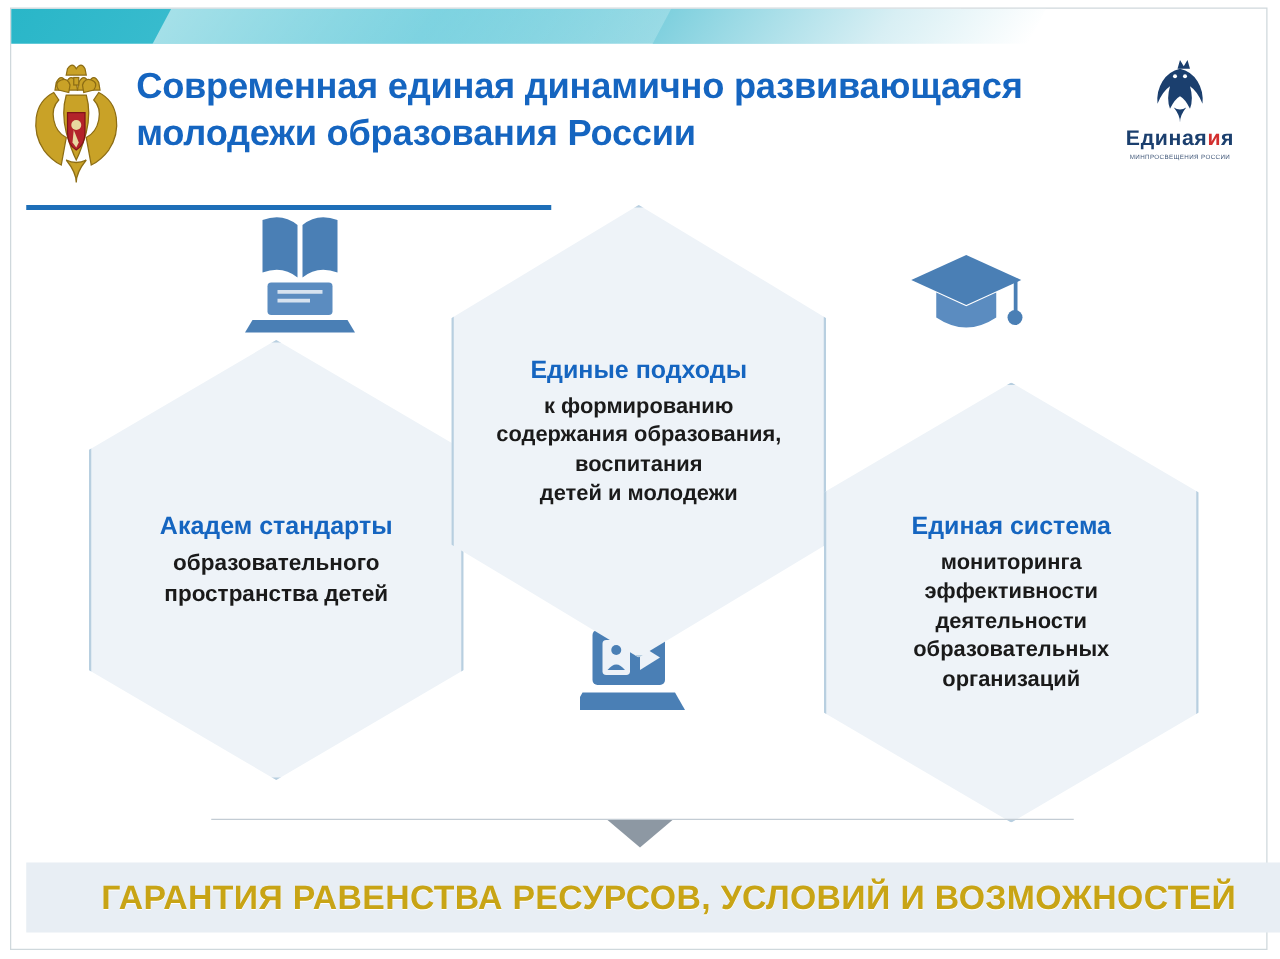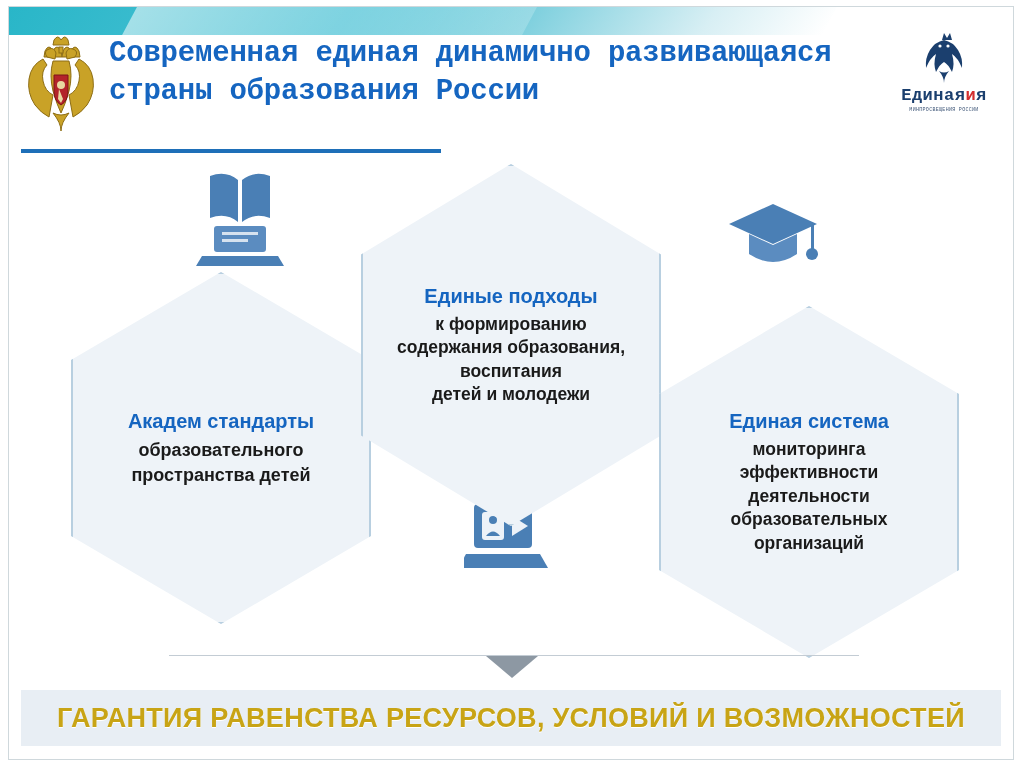--- a/index.html
+++ b/index.html
@@ -61,24 +61,23 @@
     left: 520px; top: 0;
     width: 300px; height: 30px;
     background: linear-gradient(100deg, #7fd0de 0%, #d8eff4 60%, #ffffff 100%);
     transform: skewX(-28deg);
   }
 
   
   .header {
     position: absolute;
     left: 9px;
-    top: 29px;
+    top: 44px;
     width: 1004px;
     height: 110px;
-    font-family: Liberation Mono, monospace;
   }
   .header-underline {
     position: absolute;
     left: 12px;
     top: 120px;
     width: 420px;
     height: 4px;
     background: #1e6fb8;
   }
   .emblem {
@@ -199,20 +198,21 @@
   .footer-banner {
     position: absolute;
     left: 12px;
     top: 550px;
     width: 980px;
     height: 56px;
     background: #e8eef4;
     display: flex;
     align-items: center;
     justify-content: center;
+    padding-left: 24px;
   }
   .footer-banner .ft {
     color: #c8a415;
     font-weight: bold;
     font-size: 27px;
     letter-spacing: 0.3px;
     text-shadow: 0 1px 0 #ffffff;
   }
 </style>
 </head>
@@ -252,21 +252,21 @@
         <path d="M31 40 h14 v16 q0 10 -7 14 q-7-4 -7-14 z" fill="#b3232a" stroke="#7d1418" stroke-width="1"></path>
         <g fill="#e8d8a0">
           <circle cx="38" cy="50" r="4"></circle>
           <path d="M36 54 l4 10 l-2 4 l-3-4 z"></path>
         </g>
       </svg>
     </div>
 
     <div class="title">
       <span>Современная единая динамично развивающаяся</span>
-      <span class="l2">страны образования России</span>
+      <span class="l2">молодежи образования России</span>
     </div>
 
     <div class="akademia">
       <svg class="ak-bird" width="58" height="56" viewBox="0 0 58 56">
         <g fill="#1b3f6e">
           <path d="M29 4 l3 5 l3-5 l2 7 h-10 z"></path>
           <path d="M29 11 q-9 2 -14 10 q-5 8 -4 18 q4-10 10-14 q-3 10 0 18 q4-8 8-10 q4 2 8 10 q3-8 0-18 q6 4 10 14 q1-10 -4-18 q-5-8 -14-10 z"></path>
           <path d="M24 42 q5 6 5 12 q0-6 5-12 q-5 3 -10 0 z"></path>
         </g>
         <circle cx="25" cy="17" r="1.6" fill="#ffffff"></circle>

